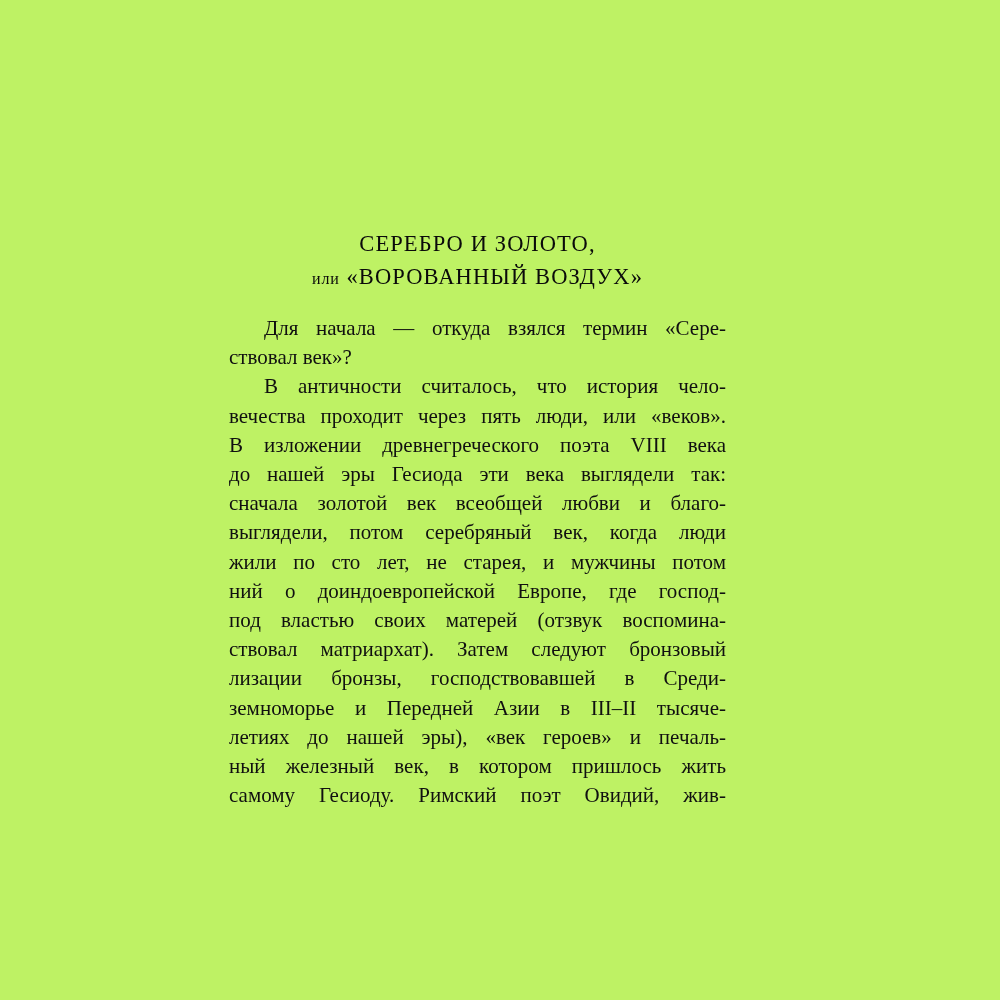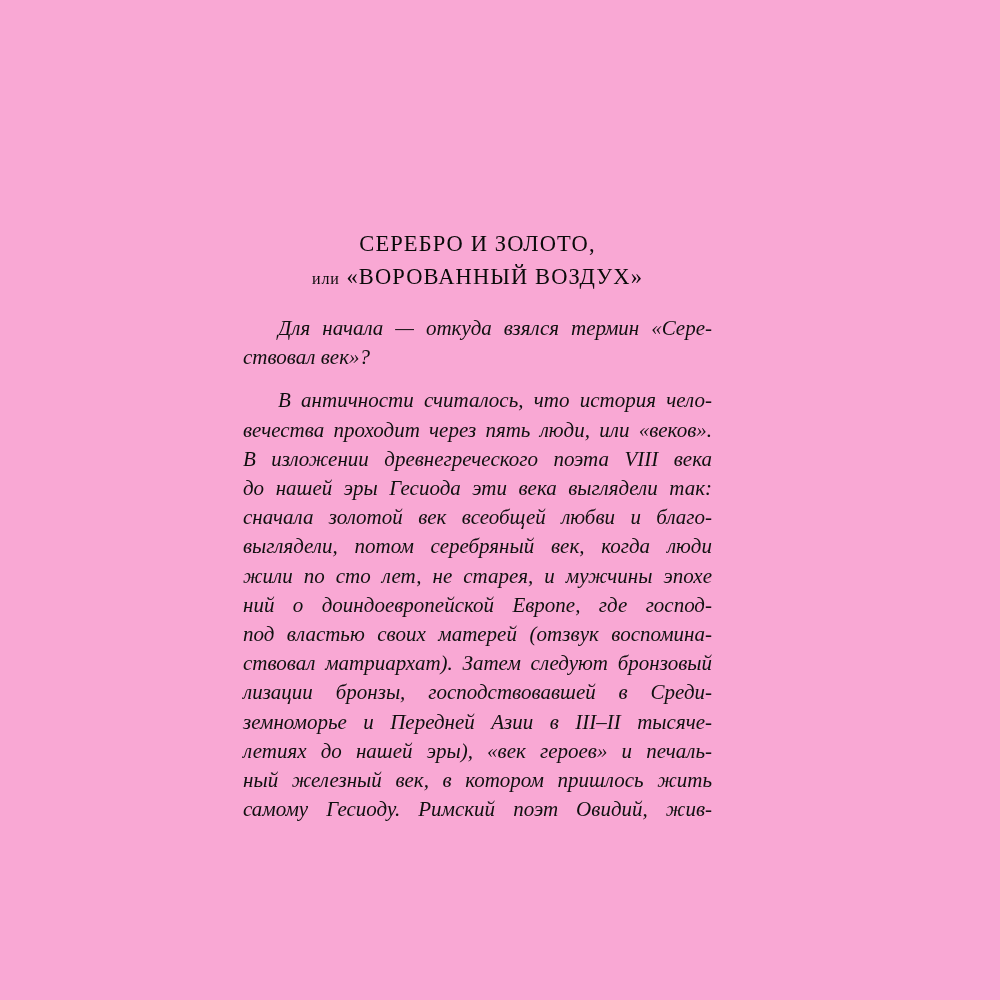--- a/index.html
+++ b/index.html
@@ -12,21 +12,21 @@
     background: #ffffff;
     font-family: "Liberation Serif", "DejaVu Serif", serif;
     color: #0d0d0d;
     overflow: hidden;
   }
 
   .page {
     position: relative;
     width: 1000px;
     height: 1000px;
-    background: #f9a8d4;
+    background: #bef264;
   }
 
   .text-block {
     position: absolute;
     left: 229px;
     top: 228px;
     width: 497px;
   }
 
   
@@ -52,22 +52,21 @@
   }
 
   
   .body-copy {
     font-size: 21px;
     line-height: 29.2px;
     text-align: left;
     color: #101010;
   }
   .para {
-    margin: 14px;
-    font-style: italic;
+    margin: 0;
   }
   .line {
     display: block;
     white-space: pre;
   }
   
   .line.justify {
     text-align: justify;
     text-align-last: justify;
   }
@@ -97,21 +96,21 @@
         <span class="line last">ствовал век»?</span>
       </p>
 
       <p class="para">
         <span class="line justify indent">В античности считалось, что история чело-</span>
         <span class="line justify">вечества проходит через пять люди, или «веков».</span>
         <span class="line justify">В изложении древнегреческого поэта VIII века</span>
         <span class="line justify">до нашей эры Гесиода эти века выглядели так:</span>
         <span class="line justify">сначала золотой век всеобщей любви и благо-</span>
         <span class="line justify">выглядели, потом серебряный век, когда люди</span>
-        <span class="line justify">жили по сто лет, не старея, и мужчины эпохе</span>
+        <span class="line justify">жили по сто лет, не старея, и мужчины потом</span>
         <span class="line justify">ний о доиндоевропейской Европе, где господ-</span>
         <span class="line justify">под властью своих матерей (отзвук воспомина-</span>
         <span class="line justify">ствовал матриархат). Затем следуют бронзовый</span>
         <span class="line justify">лизации бронзы, господствовавшей в Среди-</span>
         <span class="line justify">земноморье и Передней Азии в III–II тысяче-</span>
         <span class="line justify">летиях до нашей эры), «век героев» и печаль-</span>
         <span class="line justify">ный железный век, в котором пришлось жить</span>
         <span class="line justify">самому Гесиоду. Римский поэт Овидий, жив-</span>
       </p>
 

